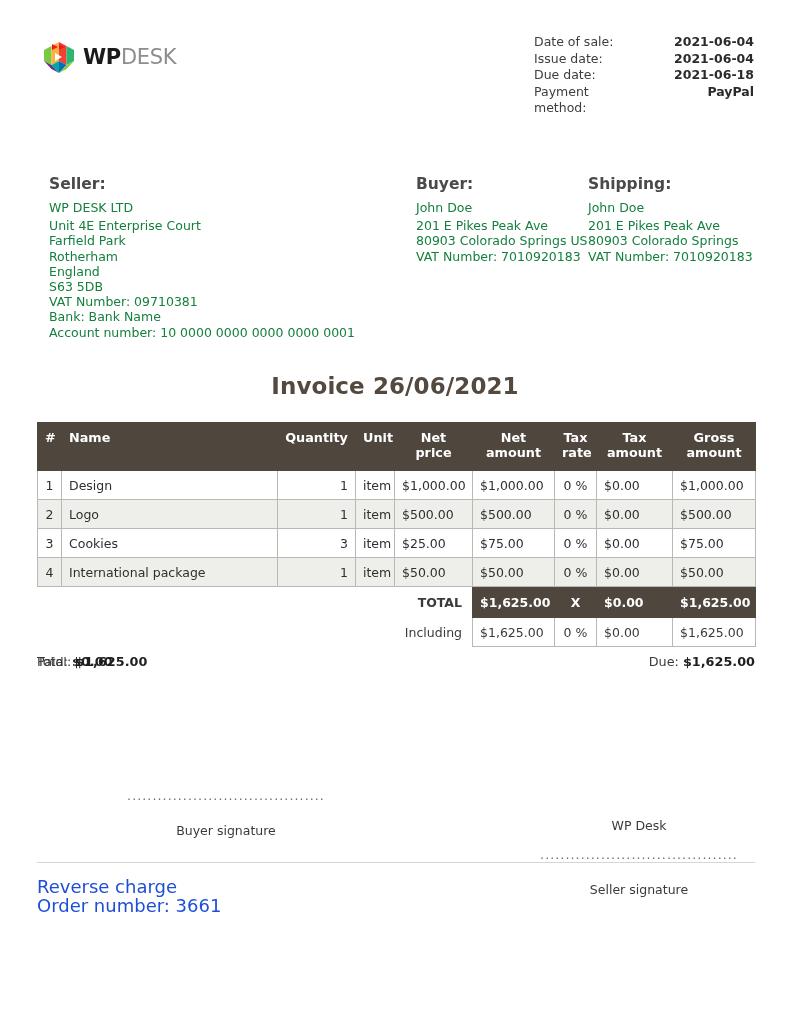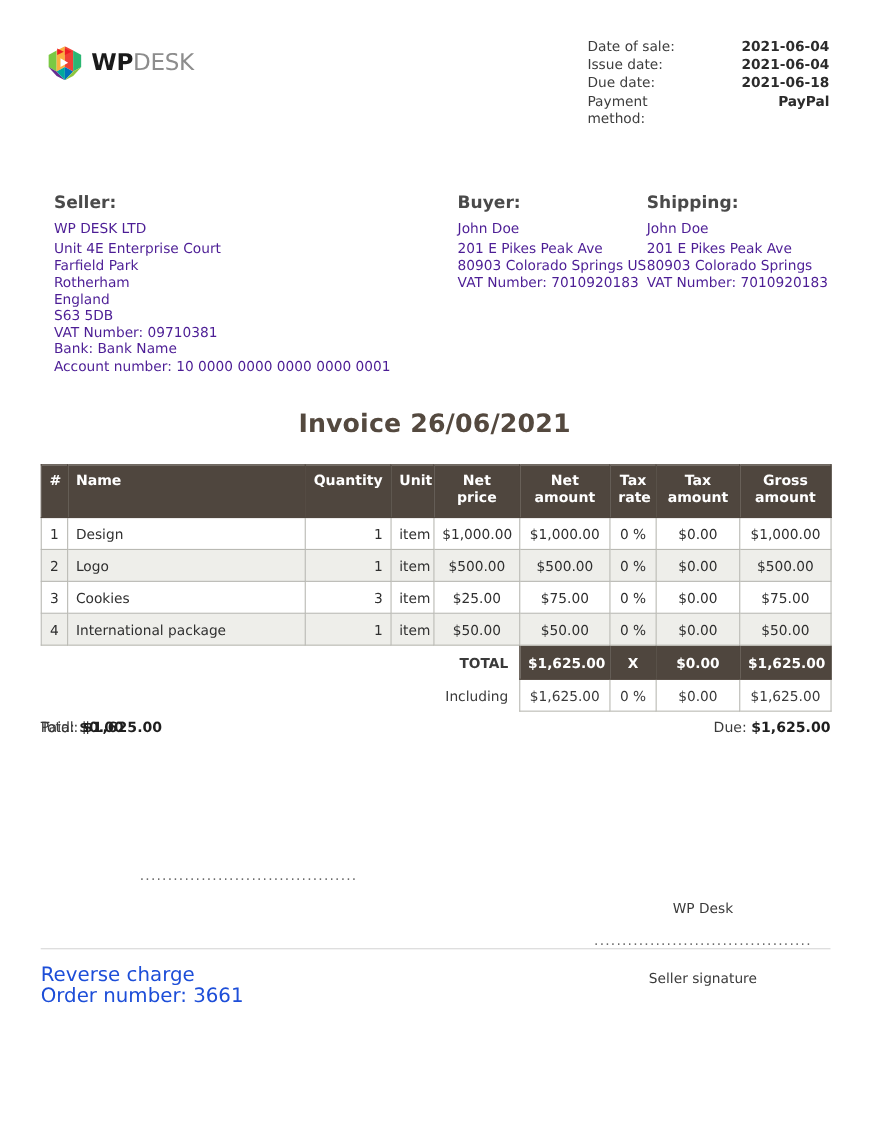--- a/index.html
+++ b/index.html
@@ -103,21 +103,21 @@
 
   .party h3 {
     margin: 0 0 7px 0;
     font-size: 15.5px;
     font-weight: bold;
     color: #4a4a4a;
   }
   .party .line {
     font-size: 12.5px;
     line-height: 15.2px;
-    color: #4c1d95;
+    color: #15803d;
     white-space: nowrap;
   }
   .party .name-line { margin-bottom: 3px; }
 
   
   .invoice-title {
     position: absolute;
     top: 373px;
     left: 0;
     width: 790px;
@@ -169,21 +169,21 @@
     height: 16px;
     line-height: 15px;
     background: #ffffff;
   }
   table.items tbody tr.alt td { background: #eeeeea; }
 
   td.c-num  { text-align: center; width: 22px; }
   td.c-name { text-align: left; }
   td.c-qty  { text-align: right; }
   td.c-unit { text-align: center; }
-  td.c-np, td.c-na, td.c-ta, td.c-ga { text-align: center; }
+  td.c-np, td.c-na, td.c-ta, td.c-ga { text-align: left; }
   td.c-tr   { text-align: center; }
 
   
   col.w-num  { width: 24px; }
   col.w-name { width: 216px; }
   col.w-qty  { width: 78px; }
   col.w-unit { width: 39px; }
   col.w-np   { width: 78px; }
   col.w-na   { width: 82px; }
   col.w-tr   { width: 42px; }
@@ -478,20 +478,21 @@
 
   <div class="summary">
     <span class="s-left"><span>Total:</span> <b>$1,625.00</b></span>
     <span class="s-center"><span>Paid:</span> <b>$0.00</b></span>
     <span class="s-right"><span>Due:</span> <b>$1,625.00</b></span>
   </div>
 
   <div class="sigs">
     <div class="sig-block buyer">
       <div class="sig-dots">.......................................</div>
+      <div class="sig-caption">Buyer signature</div>
     </div>
     <div class="sig-block seller">
       <div class="sig-name">WP Desk</div>
       <div class="sig-dots">.......................................</div>
       <div class="sig-caption">Seller signature</div>
     </div>
   </div>
 
   <div class="foot-divider"></div>
   <div class="footer">

